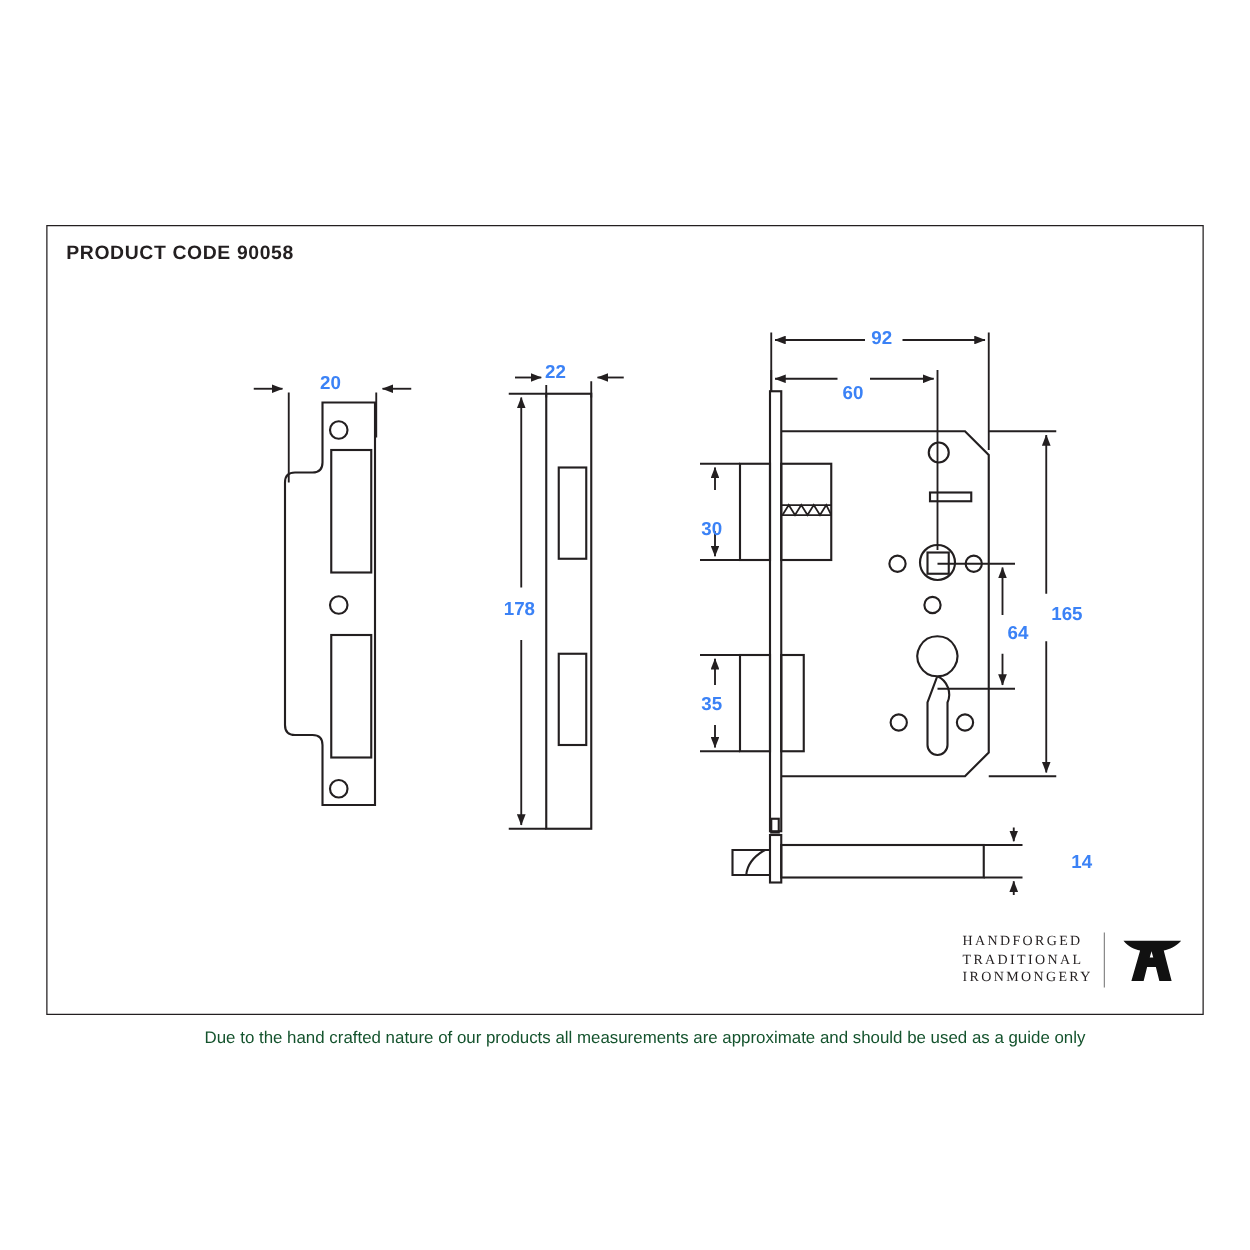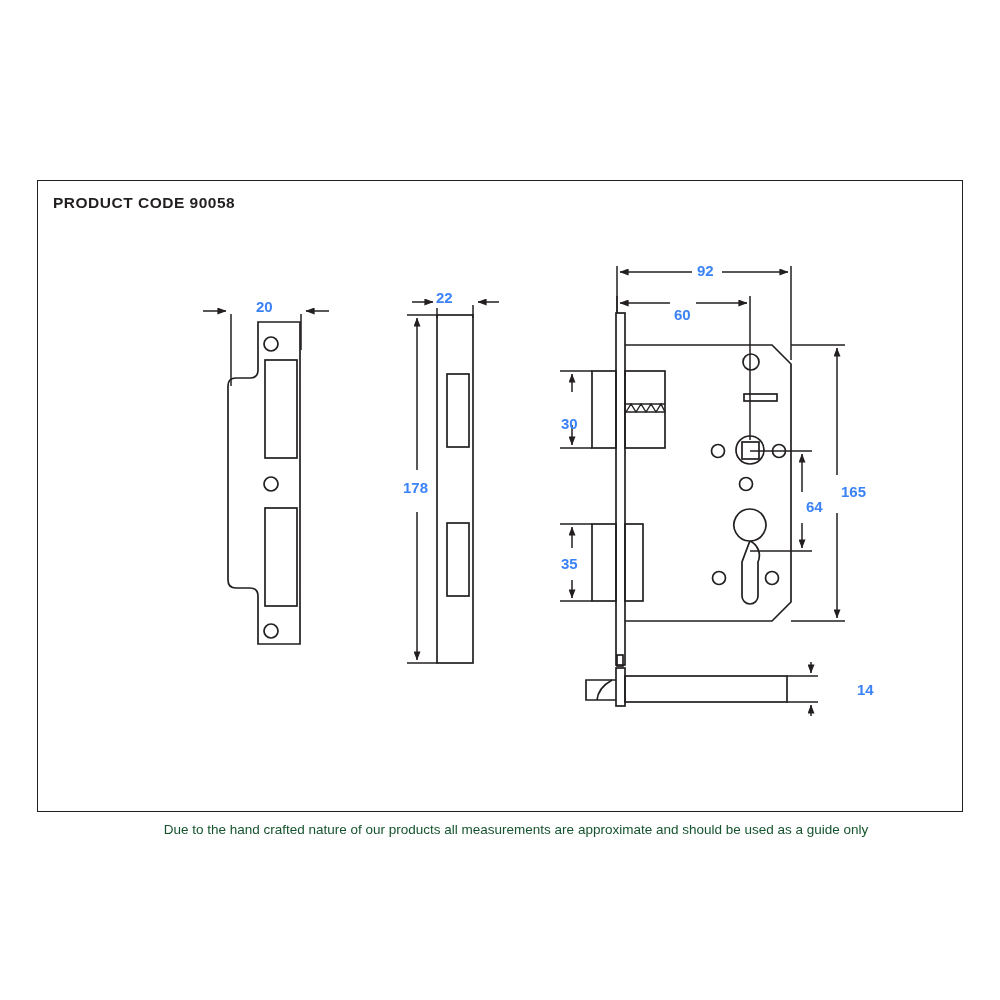--- a/index.html
+++ b/index.html
@@ -258,16 +258,27 @@
   <div class="dim-txt" style="left:436px; top:289px;">22</div>
   <div class="dim-txt" style="left:403px; top:479px;">178</div>
   <div class="dim-txt" style="left:697px; top:262px;">92</div>
   <div class="dim-txt" style="left:674px; top:306px;">60</div>
   <div class="dim-txt" style="left:561px; top:415px;">30</div>
   <div class="dim-txt" style="left:561px; top:555px;">35</div>
   <div class="dim-txt" style="left:806px; top:498px;">64</div>
   <div class="dim-txt" style="left:841px; top:483px;text-align:right;">165</div>
   <div class="dim-txt" style="left:819px; top:681px;margin-left:38px;">14</div>
 
+  <div class="logo-box">
+    <div class="logo-text">
+      <div>HANDFORGED</div>
+      <div>TRADITIONAL</div>
+      <div>IRONMONGERY</div>
+    </div>
+    <svg class="logo-mark" viewBox="0 0 74 56">
+      <path d="M4,6 L70,6 C63,13 57,16 50,17 L59,52 L45,52 L41,36 L31,36 L27,52 L13,52 L23,17 C16,16 10,13 4,6 Z
+               M34,25 L38,25 L36,18 Z" fill="#111111"></path>
+    </svg>
+  </div>
 
   <div class="disclaimer">Due to the hand crafted nature of our products all measurements are approximate and should be used as a guide only</div>
 
 </div>
 
 </body></html>

